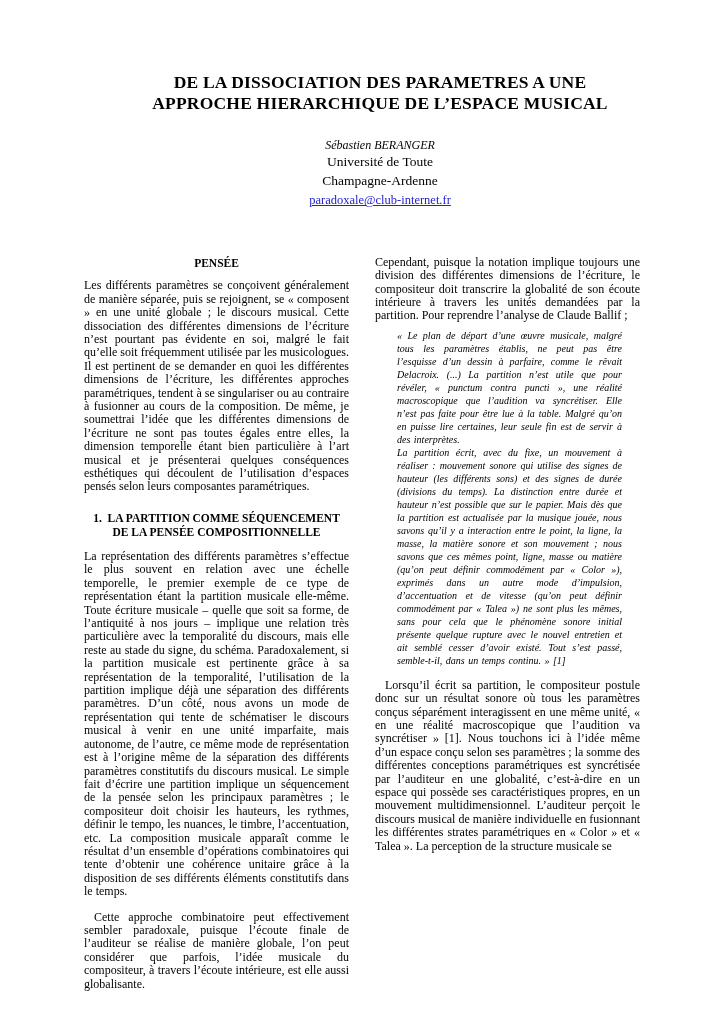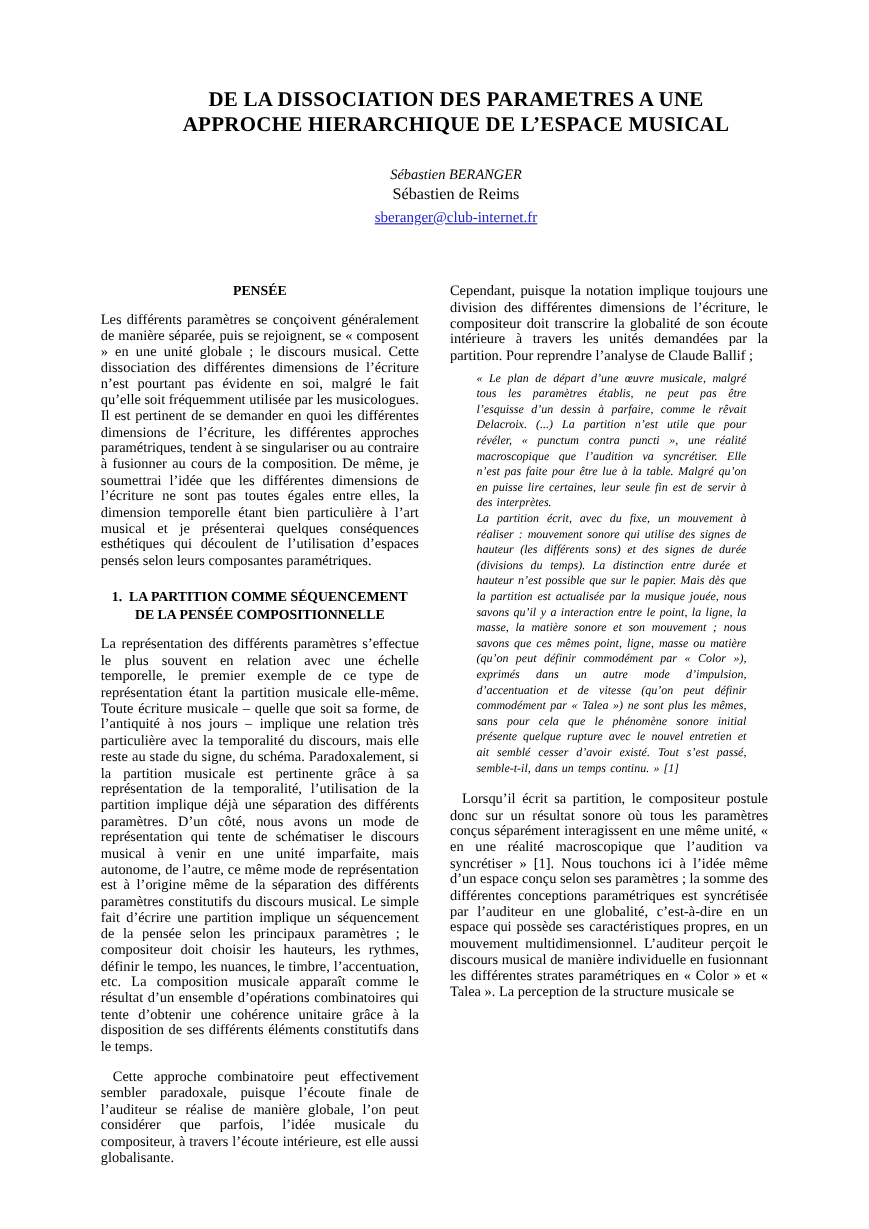--- a/index.html
+++ b/index.html
@@ -71,23 +71,24 @@
 </head>
 <body>
 
 <div class="page">
 
   <header>
     <h1 class="title">DE LA DISSOCIATION DES PARAMETRES A UNE APPROCHE HIERARCHIQUE DE L’ESPACE MUSICAL</h1>
 
     <div class="byline">
       <div class="author-name">Sébastien BERANGER</div>
-      <div class="affil">Sébastien de Reims</div>
+      <div class="affil">Université de Toute</div>
+      <div class="affil">Champagne-Ardenne</div>
       <div>
-        <a class="email" style="color: rgb(34, 34, 204);">sberanger@club-internet.fr</a>
+        <a class="email" style="color: rgb(34, 34, 204);">paradoxale@club-internet.fr</a>
       </div>
     </div>
   </header>
 
   <main class="columns">
 
     <section class="col">
       <h2 class="colhead">PENSÉE</h2>
       <p>Les différents paramètres se conçoivent généralement de manière séparée, puis se rejoignent, se « composent » en une unité globale ; le discours musical. Cette dissociation des différentes dimensions de l’écriture n’est pourtant pas évidente en soi, malgré le fait qu’elle soit fréquemment utilisée par les musicologues. Il est pertinent de se demander en quoi les différentes dimensions de l’écriture, les différentes approches paramétriques, tendent à se singulariser ou au contraire à fusionner au cours de la composition. De même, je soumettrai l’idée que les différentes dimensions de l’écriture ne sont pas toutes égales entre elles, la dimension temporelle étant bien particulière à l’art musical et je présenterai quelques conséquences esthétiques qui découlent de l’utilisation d’espaces pensés selon leurs composantes paramétriques.</p>
 

